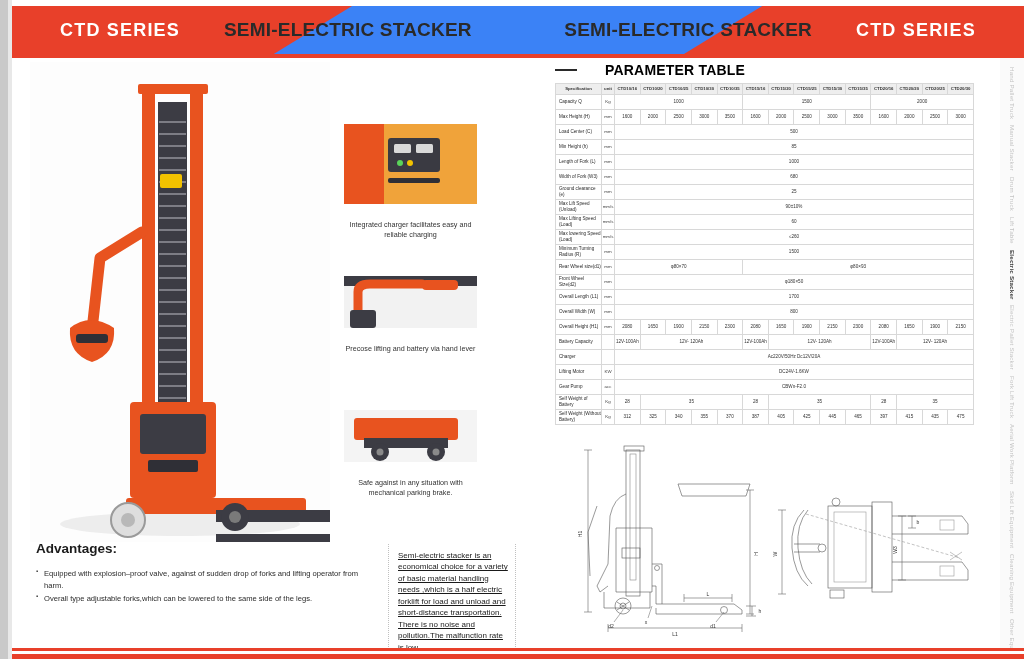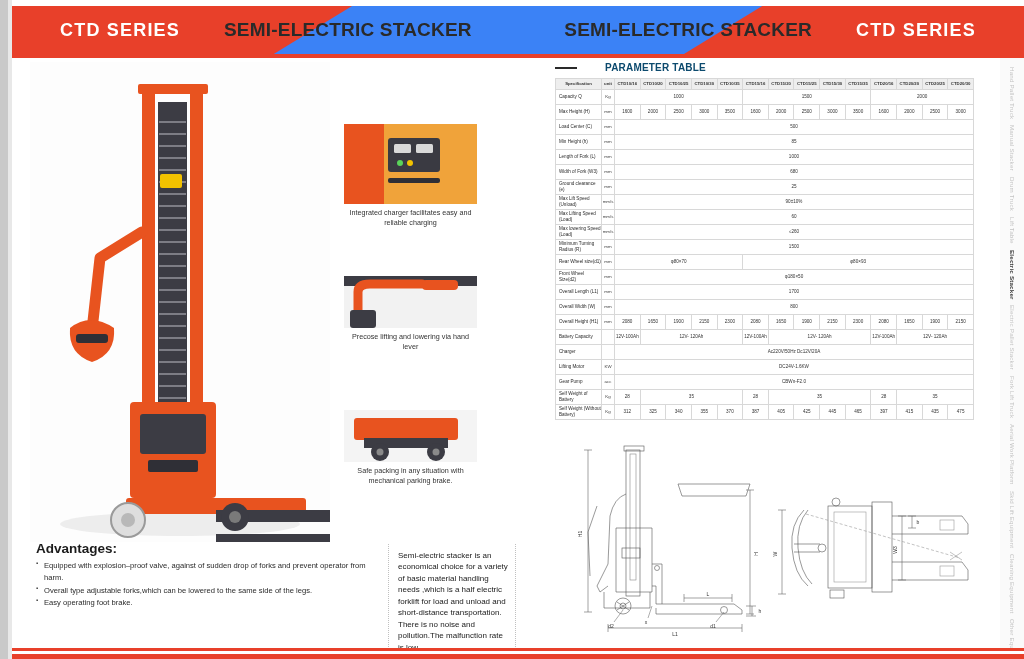--- a/index.html
+++ b/index.html
@@ -70,59 +70,59 @@
   #feature-1 { top: 218px; }
   #feature-2 { top: 352px; }
   .feature-photo {
     width: 133px; height: 80px; overflow: hidden; position: relative;
     background: #e0e0e0;
   }
   #feature-0 .feature-photo { height: 80px; }
   #feature-1 .feature-photo { height: 52px; }
   #feature-2 .feature-photo { height: 52px; }
   .feature-caption {
-    margin-top: 4px;
+    margin-top: 16px;
     font-size: 7.2px; line-height: 1.35; color: #333;
     text-align: center;
   }
   
   #advantages {
     position: absolute; left: 24px; top: 483px; width: 340px;
   }
   #advantages-title {
-    font-size: 13.5px; font-weight: bold; color: #1c1c1c; margin-bottom: 4px;
+    font-size: 13.5px; font-weight: bold; color: #1c1c1c; margin-bottom: 12px;
   }
   .adv-item {
     font-size: 7.6px; line-height: 1.62; color: #2a2a2a;
     padding-left: 8px; position: relative;
   }
   .adv-item::before {
     content: "\25AA"; position: absolute; left: 0; top: -1px;
     font-size: 6px; color: #444;
   }
   
   #description {
     position: absolute; left: 376px; top: 486px; width: 128px;
     border-left: 1px dotted #c0c0c0;
     border-right: 1px dotted #c0c0c0;
     padding: 6px 6px 6px 9px;
-    font-size: 8px; line-height: 1.43; color: #1a1a1a;
+    font-size: 8px; line-height: 1.43; color: #1a1a1a; text-decoration: underline;
   }
   
   #param-section {
     position: absolute; left: 543px; top: 4px; width: 418px;
   }
   #param-title-wrap {
     display: flex; align-items: center; gap: 4px; margin-bottom: 5px;
   }
   .title-dash {
     width: 22px; height: 2px; background: #2a2a2a; display: inline-block;
   }
   #param-title {
-    font-size: 10px; font-weight: bold; color: #0c4a6e; letter-spacing: 0.2px; padding-left: 24px;
+    font-size: 14px; font-weight: bold; color: #000000; letter-spacing: 0.2px; padding-left: 24px;
   }
   table#param-table {
     border-collapse: collapse; width: 418px;
     font-size: 4.6px; color: #333;
     table-layout: fixed;
   }
   #param-table th, #param-table td {
     border: 0.5px solid #d8d8d8;
     text-align: center; vertical-align: middle;
     padding: 1px 0;
@@ -279,44 +279,43 @@
     <div class="feature-card" id="feature-1">
       <div class="feature-photo">
         <svg width="133" height="52" viewBox="0 0 133 52">
           <rect width="133" height="52" fill="#f2f2f2"></rect>
           <rect x="0" y="0" width="133" height="10" fill="#3c3c44"></rect>
           <path d="M14 50 L14 16 Q14 8 26 8 L78 8" stroke="#e8531f" stroke-width="9" fill="none" stroke-linecap="round"></path>
           <rect x="78" y="4" width="36" height="10" rx="4" fill="#e8531f"></rect>
           <rect x="6" y="34" width="26" height="18" rx="3" fill="#3c3c44"></rect>
         </svg>
       </div>
-      <div class="feature-caption">Precose lifting and lowering  via hand lever</div>
+      <div class="feature-caption">Precose lifting and battery  via hand lever</div>
     </div>
 
     <div class="feature-card" id="feature-2">
       <div class="feature-photo">
         <svg width="133" height="52" viewBox="0 0 133 52">
           <rect width="133" height="52" fill="#f4f4f4"></rect>
           <rect x="10" y="8" width="104" height="22" rx="3" fill="#e8531f"></rect>
           <rect x="20" y="28" width="84" height="10" fill="#3c3c44"></rect>
           <circle cx="36" cy="42" r="9" fill="#3c3c44"></circle>
           <circle cx="36" cy="42" r="3.5" fill="#8a8a8a"></circle>
           <circle cx="92" cy="42" r="9" fill="#3c3c44"></circle>
           <circle cx="92" cy="42" r="3.5" fill="#8a8a8a"></circle>
         </svg>
       </div>
-      <div class="feature-caption">Safe packing in any situation with mechanical parking brake.</div>
+      <div class="feature-caption">Safe against in any situation with mechanical parking brake.</div>
     </div>
 
     <div id="advantages">
       <div id="advantages-title">Advantages:</div>
       <div id="advantages-list">
-          <div class="adv-item">Equipped with explosion–proof  valve, against of sudden drop of  forks and prevent operator from harm.</div>
+          <div class="adv-item">Equipped with explosion–proof  valve, against of sudden drop of  forks and lifting operator from harm.</div>
           <div class="adv-item">Overall type adjustable  forks,which can be lowered to the same side of the legs.</div>
-          <div class="adv-item">Easy operating foot brake.</div>
         </div>
     </div>
 
     <div id="description">Semi-electric stacker is an economical choice for a variety of basic material handling needs ,which is a half electric forklift for load and unload and short-distance transportation. There is  no noise and pollution.The malfunction rate is low.</div>
 
     <div id="param-section">
       <div id="param-title-wrap">
         <span class="title-dash"></span>
         <span id="param-title">PARAMETER TABLE</span>
       </div>

